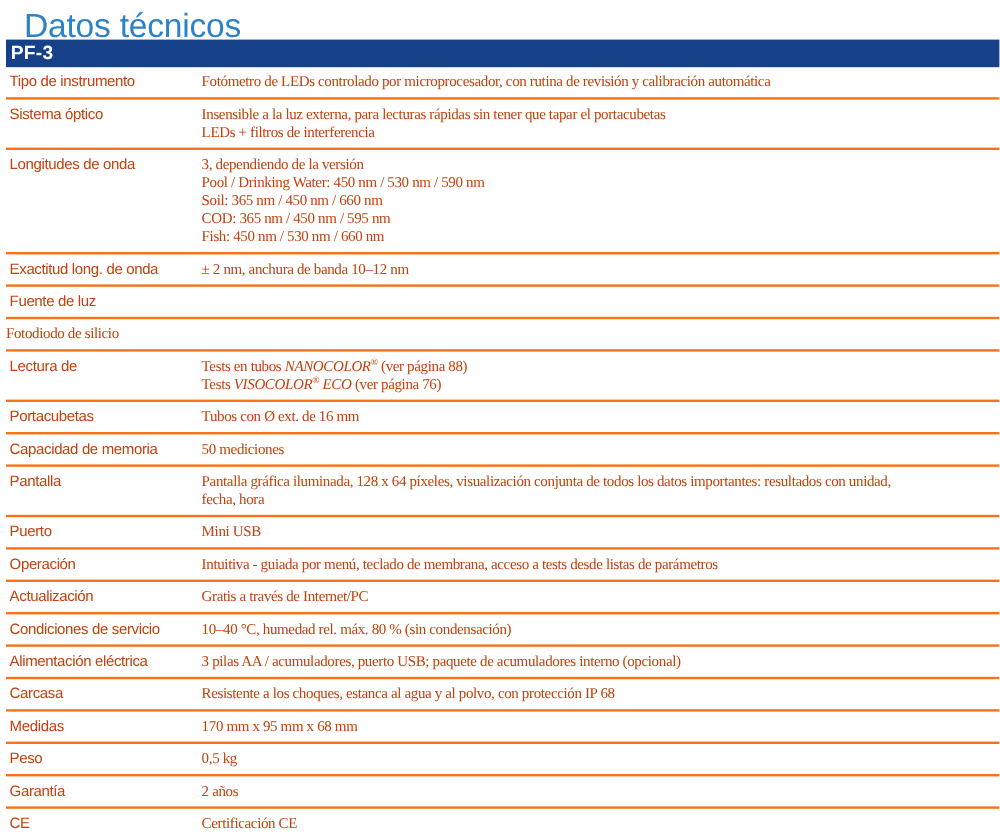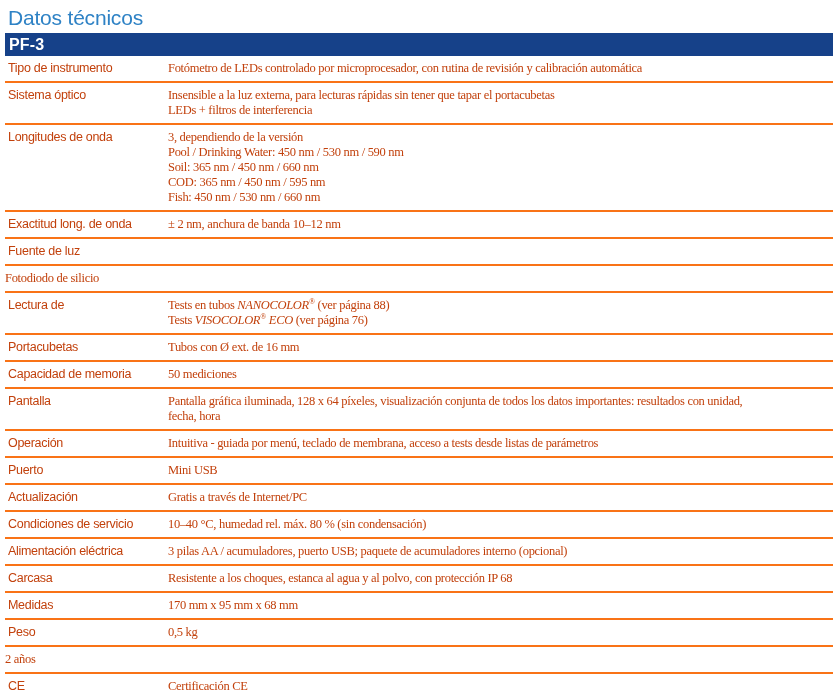--- a/index.html
+++ b/index.html
@@ -11,24 +11,24 @@
     overflow: hidden;
     font-family: "Liberation Sans", sans-serif;
   }
   .page {
     width: 833px;
     height: 695px;
     box-sizing: border-box;
   }
   .page-title {
     color: #2e82c5;
-    font-size: 21px;
+    font-size: 28px;
     font-weight: 400;
     letter-spacing: -0.2px;
-    padding: 6px 0 0 8px;
+    padding: 6px 0 0 20px;
     height: 33px;
     box-sizing: border-box;
   }
   .spec-table {
     margin-left: 5px;
   }
   .table-header {
     background: #164189;
     color: #ffffff;
     font-size: 16px;
@@ -134,32 +134,32 @@
           </div>
         </div>
         <div class="spec-row">
           <div class="spec-label">Pantalla</div>
           <div class="spec-value">
             <div class="vline"><span>Pantalla gráfica iluminada, 128 x 64 píxeles, visualización conjunta de todos los datos importantes: resultados con unidad,</span></div>
             <div class="vline"><span>fecha, hora</span></div>
           </div>
         </div>
         <div class="spec-row">
+          <div class="spec-label">Puerto</div>
+          <div class="spec-value">
+            <div class="vline"><span>Mini USB</span></div>
+          </div>
+        </div>
+        <div class="spec-row">
           <div class="spec-label">Operación</div>
           <div class="spec-value">
             <div class="vline"><span>Intuitiva - guiada por menú, teclado de membrana, acceso a tests desde listas de parámetros</span></div>
           </div>
         </div>
         <div class="spec-row">
-          <div class="spec-label">Puerto</div>
-          <div class="spec-value">
-            <div class="vline"><span>Mini USB</span></div>
-          </div>
-        </div>
-        <div class="spec-row">
           <div class="spec-label">Actualización</div>
           <div class="spec-value">
             <div class="vline"><span>Gratis a través de Internet/PC</span></div>
           </div>
         </div>
         <div class="spec-row">
           <div class="spec-label">Condiciones de servicio</div>
           <div class="spec-value">
             <div class="vline"><span>10–40 °C, humedad rel. máx. 80 % (sin condensación)</span></div>
           </div>
@@ -182,20 +182,21 @@
             <div class="vline"><span>170 mm x 95 mm x 68 mm</span></div>
           </div>
         </div>
         <div class="spec-row">
           <div class="spec-label">Peso</div>
           <div class="spec-value">
             <div class="vline"><span>0,5 kg</span></div>
           </div>
         </div>
         <div class="spec-row">
+          <div class="spec-label">Garantía</div>
           <div class="spec-value">
             <div class="vline"><span>2 años</span></div>
           </div>
         </div>
         <div class="spec-row">
           <div class="spec-label">CE</div>
           <div class="spec-value">
             <div class="vline"><span>Certificación CE</span></div>
           </div>
         </div>

